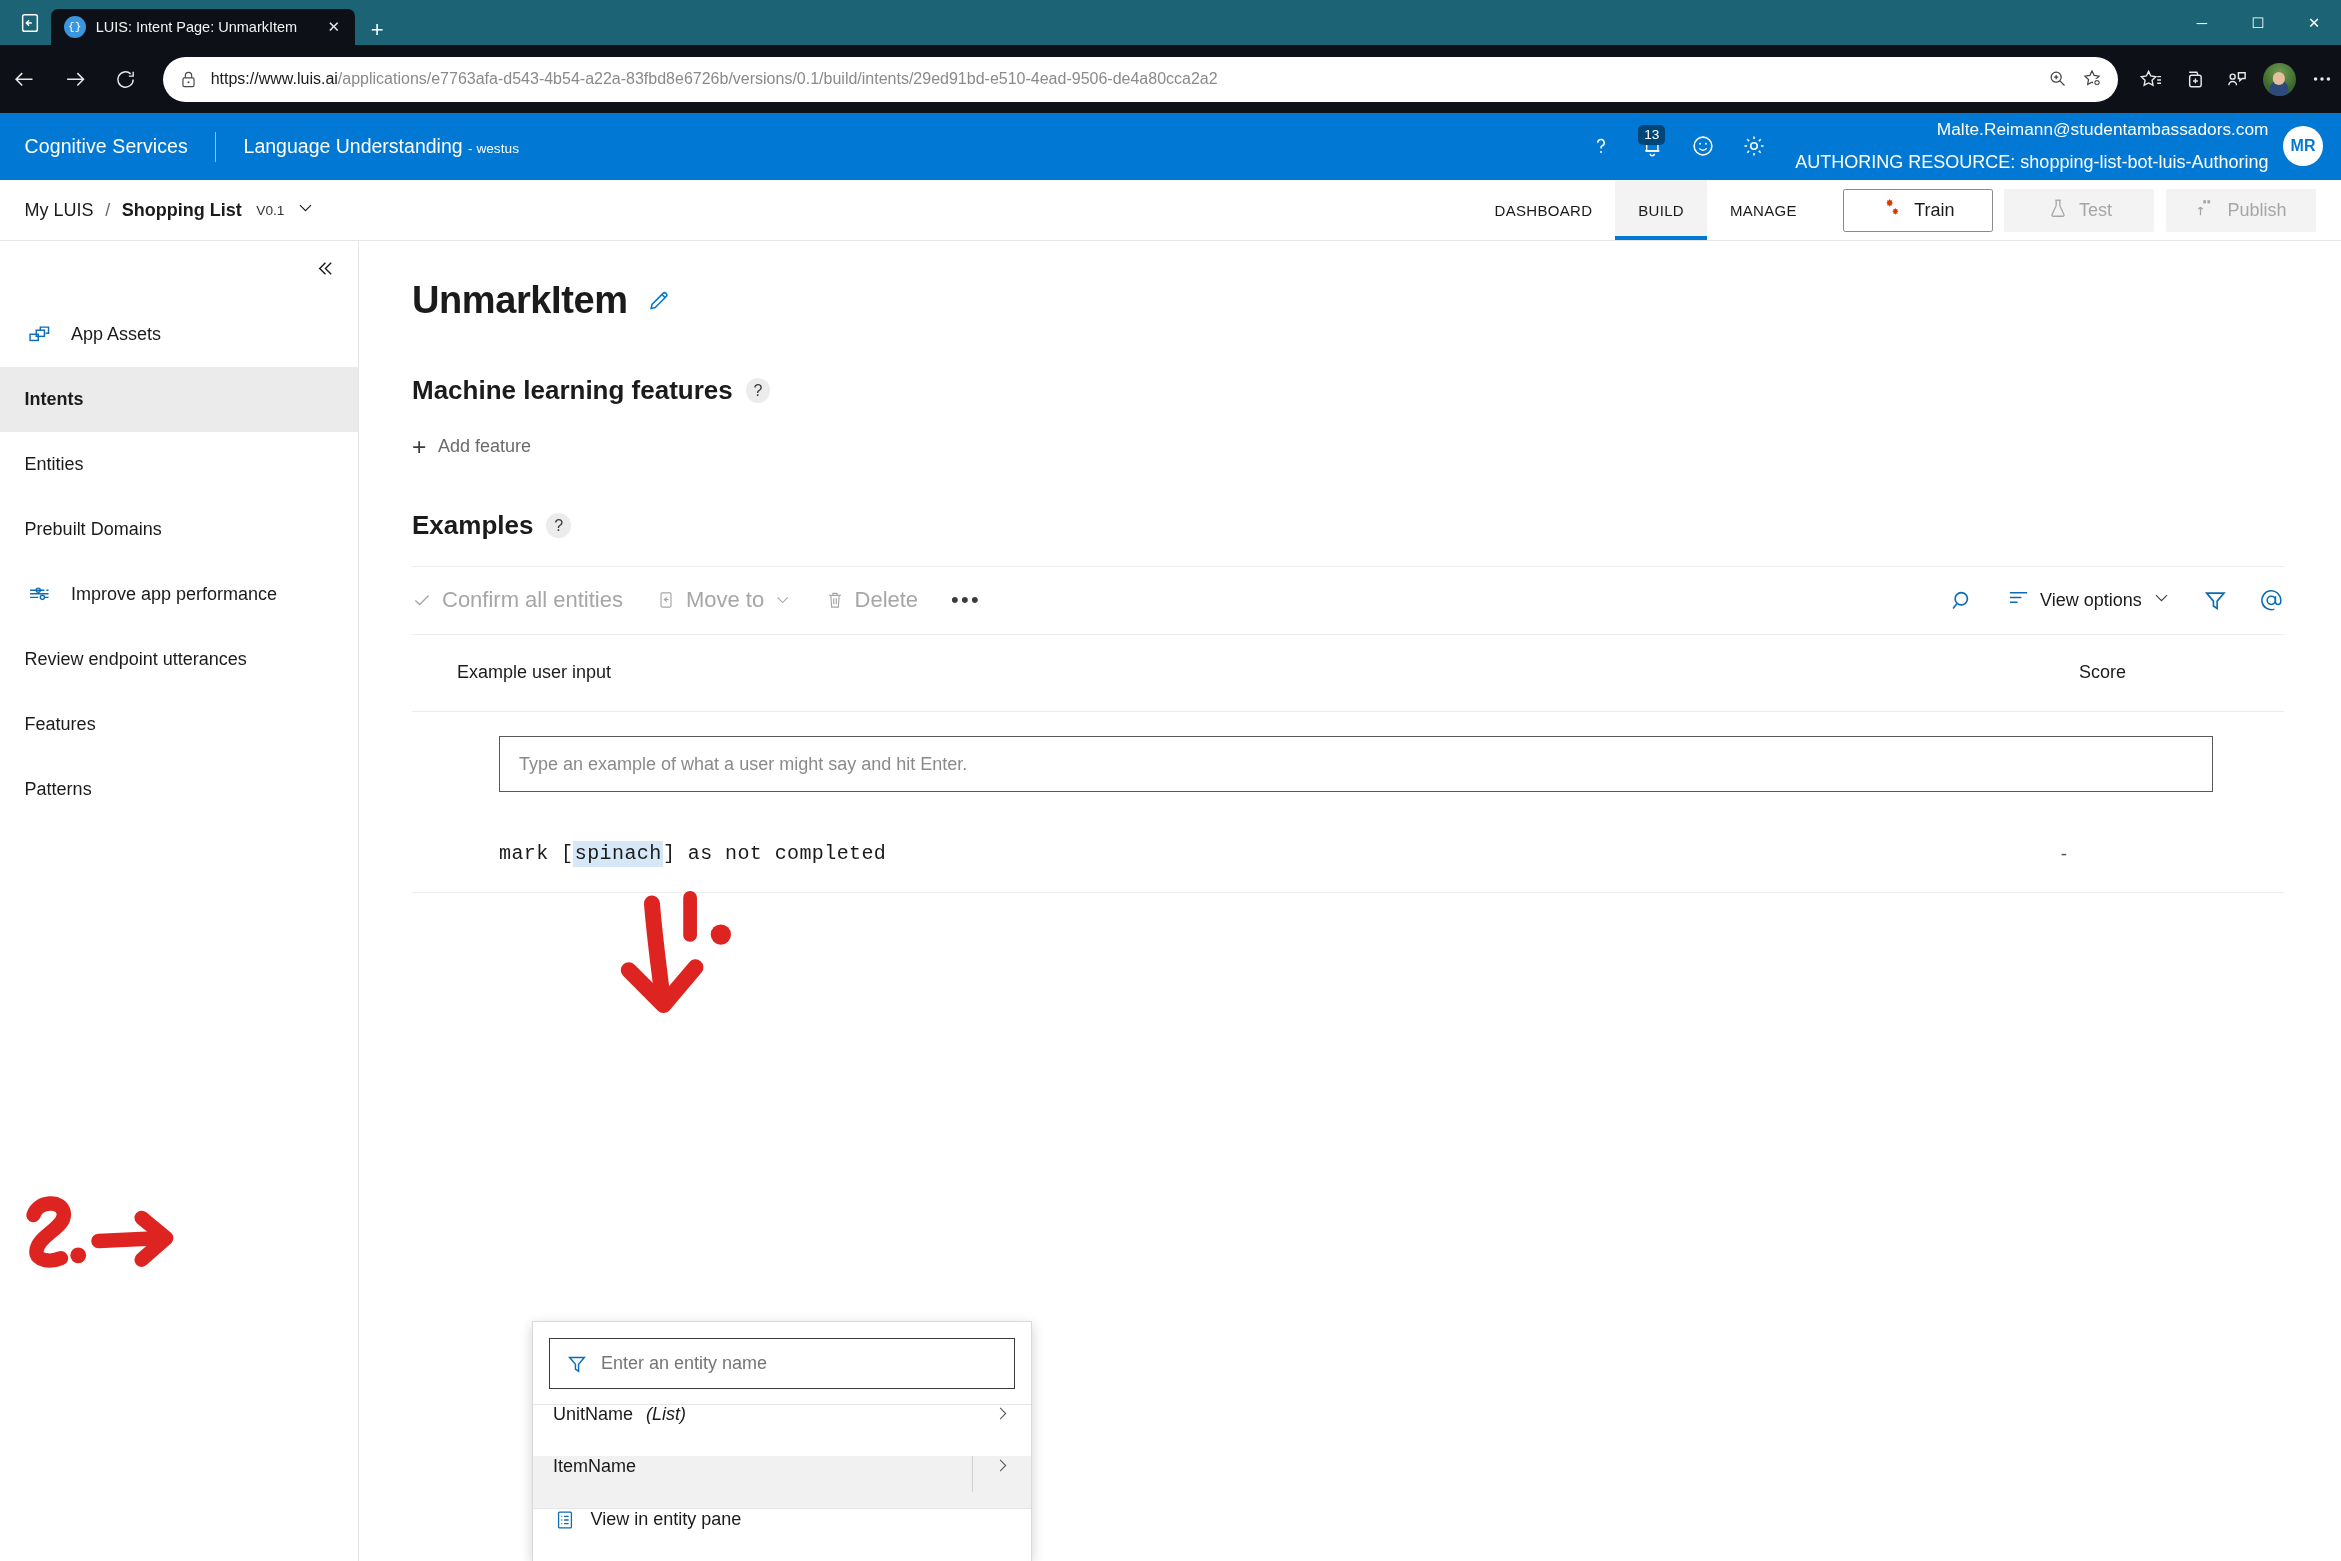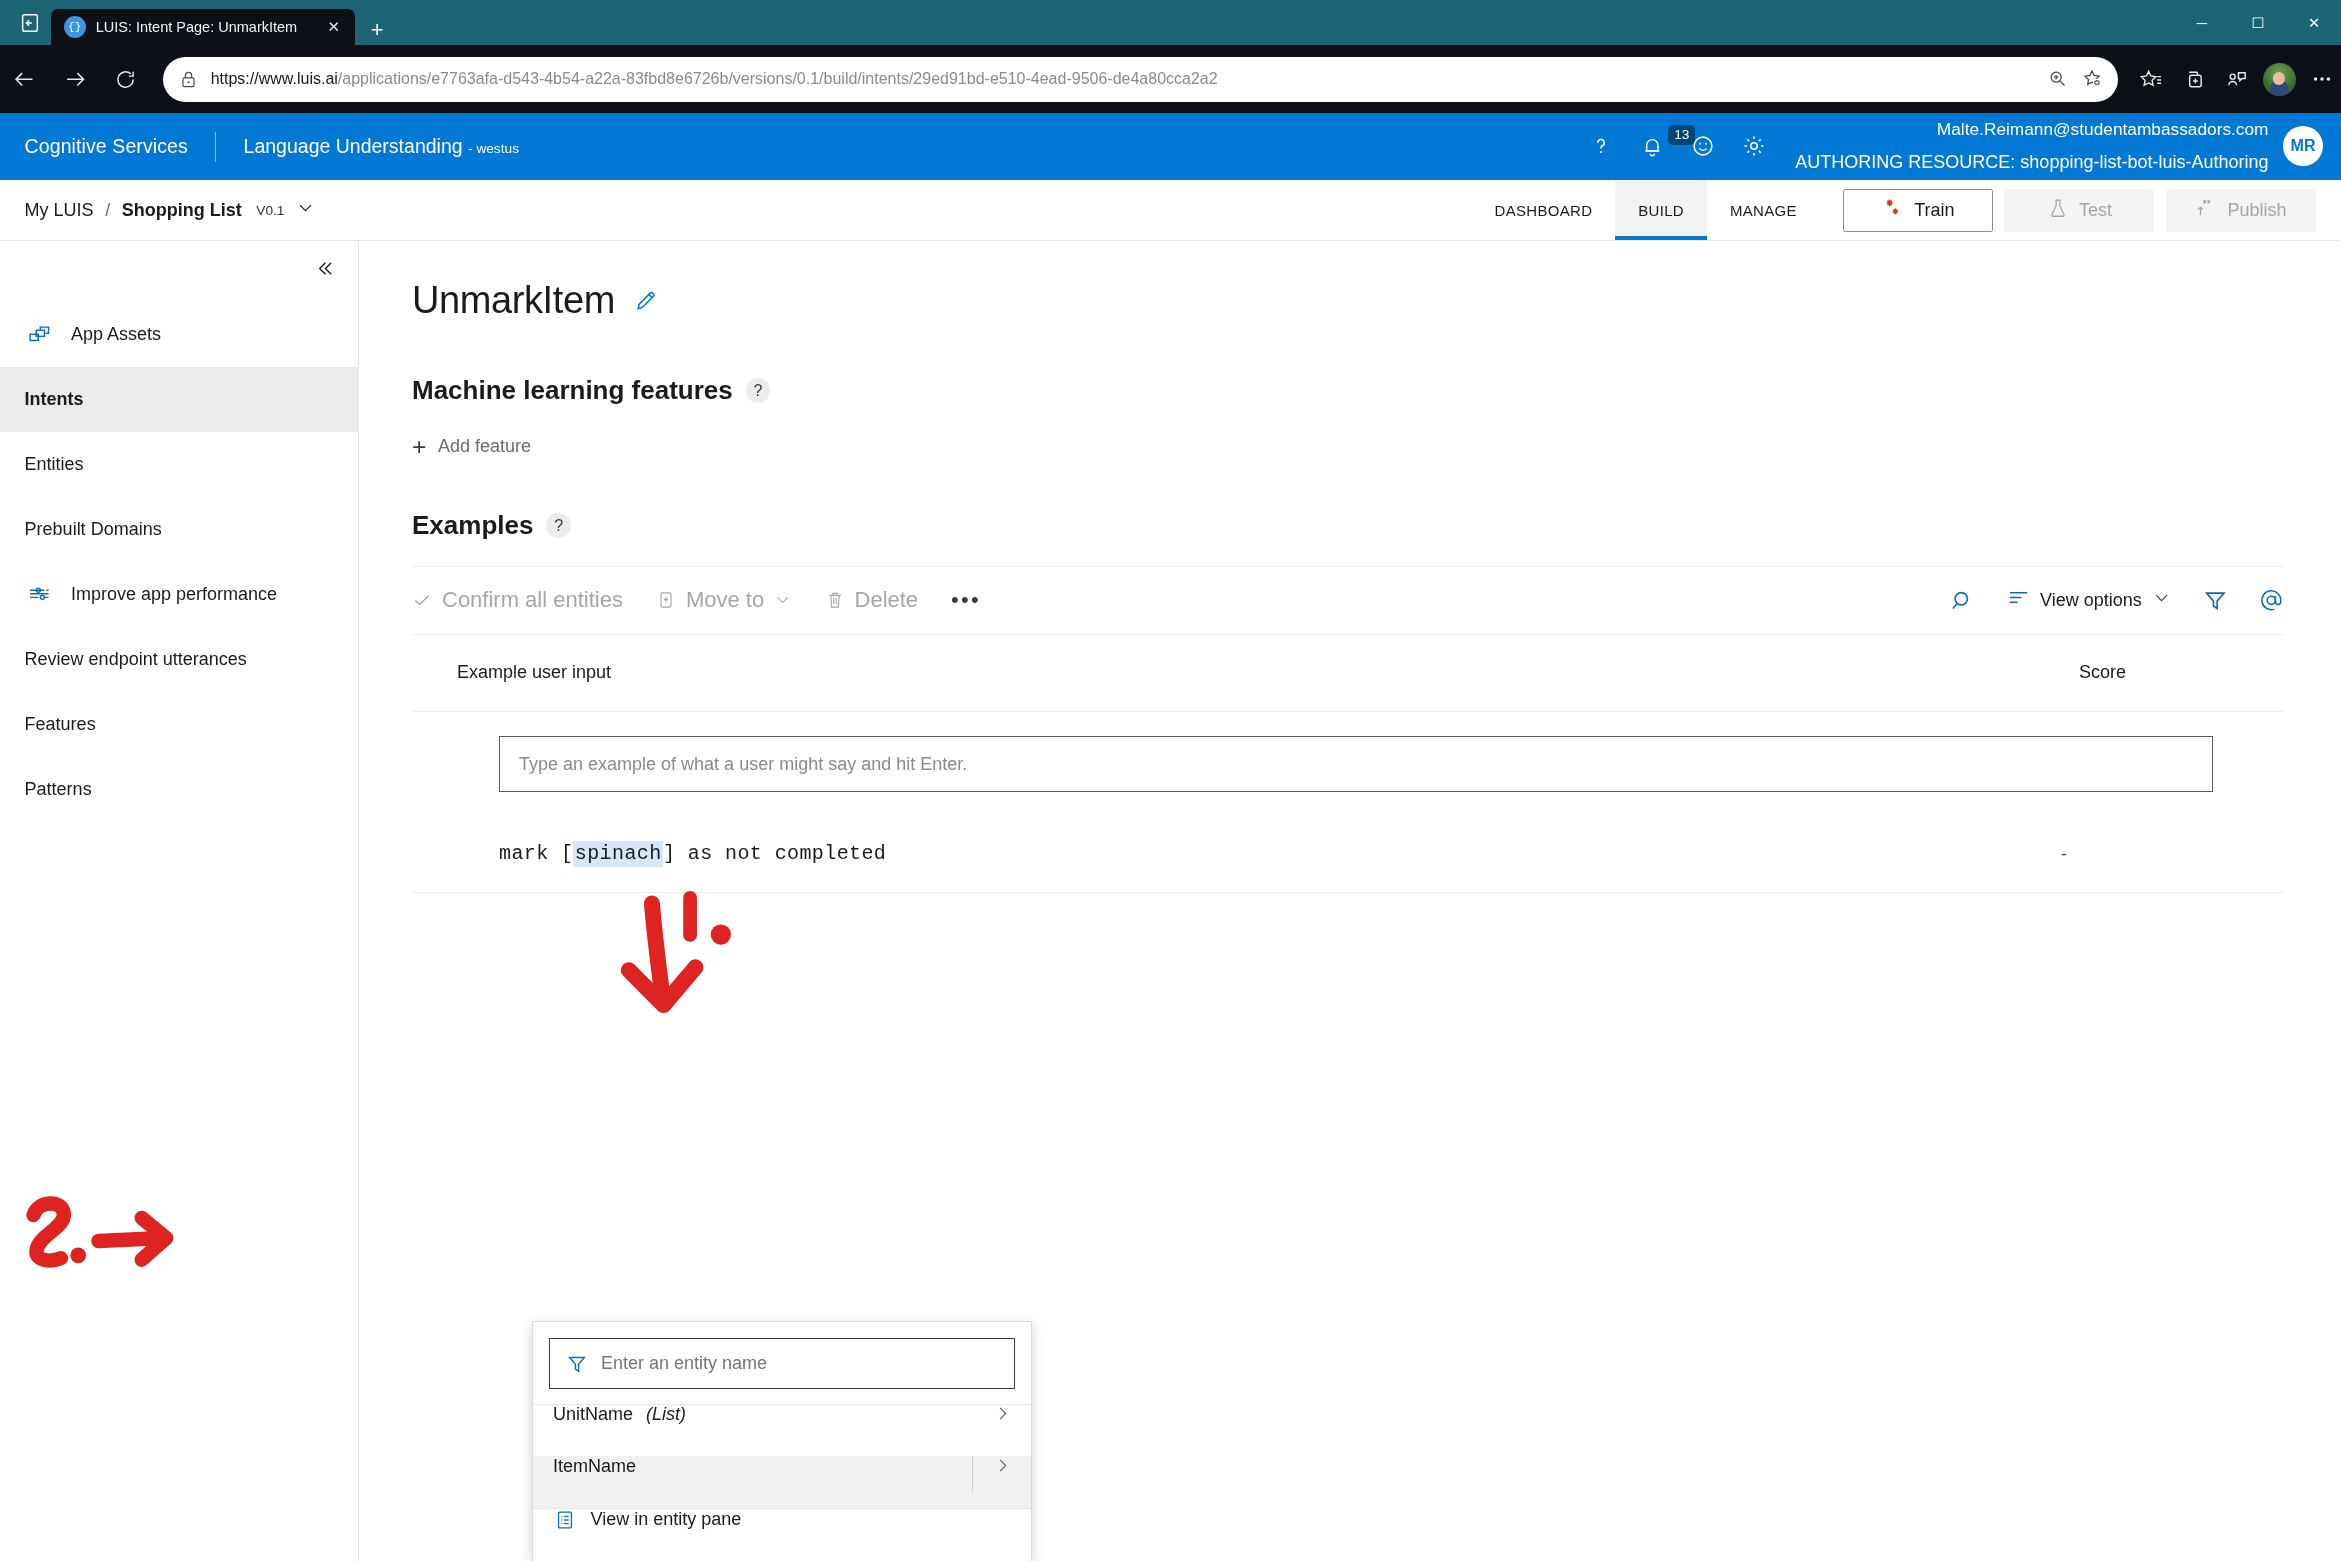--- a/index.html
+++ b/index.html
@@ -111,21 +111,21 @@
   .brand { font-size: 19.5px; font-weight: 400; letter-spacing: 0.1px;}
   .brand-sep { width:0.7px; height:30px; background: rgba(255,255,255,.55); margin: 0 27.5px; }
   .product { font-size: 19.5px; }
   .product .region { font-size: 13.7px; }
   .luis-header-right { margin-left:auto; display:flex; align-items:center; gap: 0px; }
   .hdr-icon {
     width: 51px; height: 51px; display:flex; align-items:center; justify-content:center;
     color:#fff; position:relative;
   }
   .badge {
-    position:absolute; top: 4.3px; left: 42px;
+    position:absolute; top: 4.3px; left: 12px;
     background: #004578; color:#fff; font-size: 13.7px;
     border-radius: 5px; padding: 0.7px 5.8px; min-width: 24.6px; text-align:center;
     line-height: 1.35;
   }
   .account { margin-left: 16px; text-align: right; line-height: 1.25; }
   .account .email { font-size: 17.3px; }
   .account .resource { font-size: 18px; margin-top: 10px; }
   .avatar {
     width: 40px; height: 40px; border-radius: 50%;
     background:#fff; color:#0078d4; font-size: 16px; font-weight: 600;
@@ -178,21 +178,21 @@
     padding-left: 24.6px; font-size: 18px; color:#1b1b1b;
   }
   .side-item .sico { width: 29px; flex:0 0 29px; display:flex; align-items:center; justify-content:center; }
   .side-item.sub { }
   .side-item.active { background:#ebebeb; font-weight: 700; }
 
   .main {
     flex: 1 1 auto; padding: 38px 58px 0 53px; position: relative; min-width: 0;
   }
   .page-title-row { display:flex; align-items:center; gap: 19px; }
-  .page-title { font-size: 38px; font-weight: 400; color:#1b1b1b; letter-spacing:-0.4px;}
+  .page-title { font-size: 38px; font-weight: 700; color:#1b1b1b; letter-spacing:-0.4px;}
   .edit-icon { color:#0078d4; display:flex; align-items:center; }
 
   .section-head { display:flex; align-items:center; gap: 13px; margin-top: 53px; }
   .section-title { font-size: 26px; font-weight: 600; color:#1b1b1b; }
   .help-dot {
     width: 24.6px; height: 24.6px; border-radius: 50%; background:#ececec;
     display:flex; align-items:center; justify-content:center;
     font-size: 16px; color:#3b3b3b;
   }
   .add-feature {

